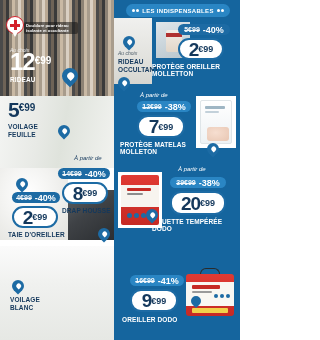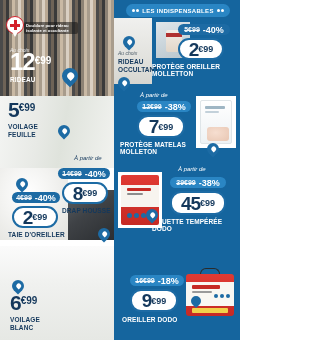--- a/index.html
+++ b/index.html
@@ -270,23 +270,20 @@
 
     <div class="drop small" style="left:98px;top:228px;"></div>
 
     <div class="photo" style="left:0;top:246px;width:114px;height:94px;">
       <div class="sheer-white"></div>
     </div>
 
     <div class="drop small" style="left:12px;top:280px;"></div>
 
     <div class="price-plain" style="left:10px;top:294px;">
-      <div>
-        <span class="big">6</span><span class="cents">€99</span>
-      </div>
       <div class="pname">VOILAGE</div>
       <div class="pname" style="margin-top:0;">BLANC</div>
     </div>
   </div>
 
   <div class="col-right"></div>
 
   <div class="banner">
     <span class="dotpair">
         <i></i>
@@ -363,21 +360,21 @@
   <div class="drop small" style="left:207px;top:143px;"></div>
 
   <div class="apartir onblue" style="left:178px;top:166px;">À partir de</div>
 
   <div class="oldpill" style="left:170px;top:177px;width:56px;height:11px;background:#2a86c4;">
     <span class="old">39€99</span>
     <span class="pct">-38%</span>
   </div>
 
   <div class="tag" style="left:170px;top:191px;width:56px;height:24px;">
-    <span class="big">45</span>
+    <span class="big">20</span>
       <span class="cents">€99</span>
   </div>
 
   <div class="label light" style="left:152px;top:218px;width:84px;">COUETTE TEMPÉRÉE</div>
   <div class="label light" style="left:152px;top:225px;width:84px;">DODO</div>
 
   <div class="photo" style="left:118px;top:172px;width:44px;height:56px;background:#ffffff;">
     <div class="pack-red" style="left:3px;top:3px;width:38px;height:50px;">
       <div class="pack-band" style="top:10px;height:22px;background:#f7f4ef;"></div>
       <div class="pack-strip" style="left:6px;top:13px;width:24px;height:3px;background:#c62a24;"></div>
@@ -385,21 +382,21 @@
       <div class="pack-strip" style="left:6px;top:38px;width:5px;height:5px;border-radius:50%;background:#1d6ba4;"></div>
       <div class="pack-strip" style="left:13px;top:38px;width:5px;height:5px;border-radius:50%;background:#1d6ba4;"></div>
       <div class="pack-strip" style="left:20px;top:38px;width:5px;height:5px;border-radius:50%;background:#1d6ba4;"></div>
     </div>
   </div>
 
   <div class="drop small" style="left:146px;top:209px;"></div>
 
   <div class="oldpill" style="left:130px;top:275px;width:54px;height:11px;background:#2a86c4;">
     <span class="old">16€99</span>
-    <span class="pct">-18%</span>
+    <span class="pct">-41%</span>
   </div>
 
   <div class="tag" style="left:130px;top:289px;width:48px;height:23px;">
     <span class="big">9</span>
       <span class="cents">€99</span>
   </div>
 
   <div class="label light" style="left:122px;top:316px;width:70px;">OREILLER DODO</div>
 
   <div class="photo" style="left:184px;top:268px;width:52px;height:50px;background:transparent;">

